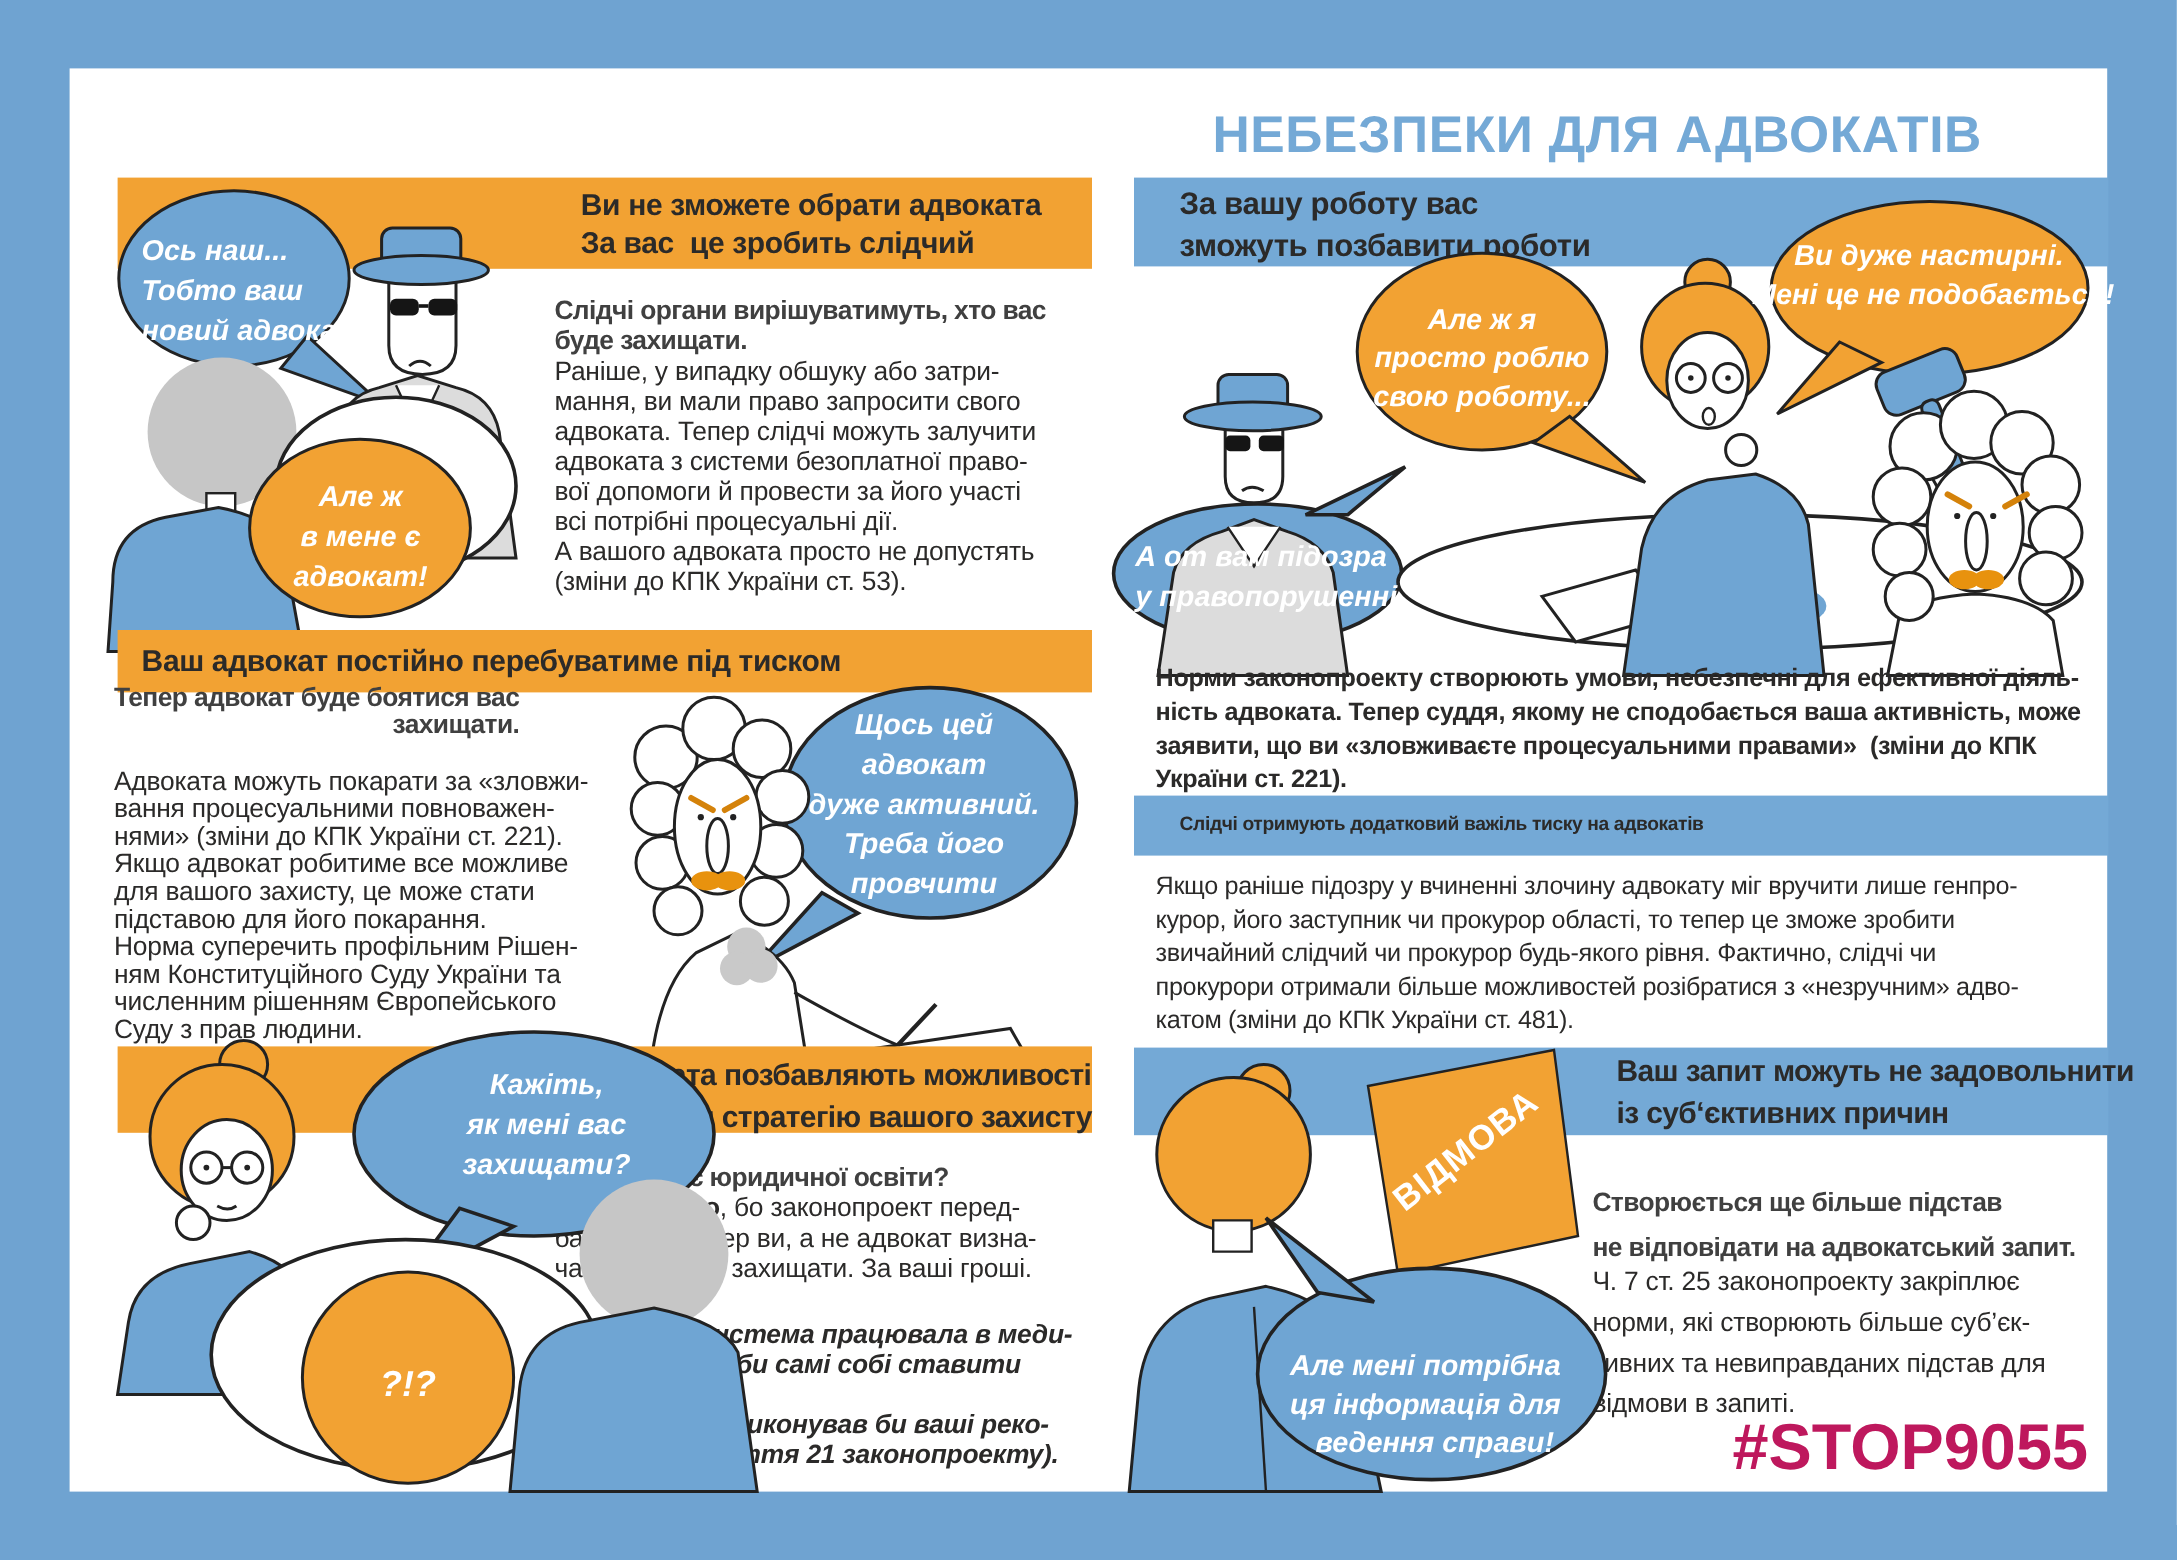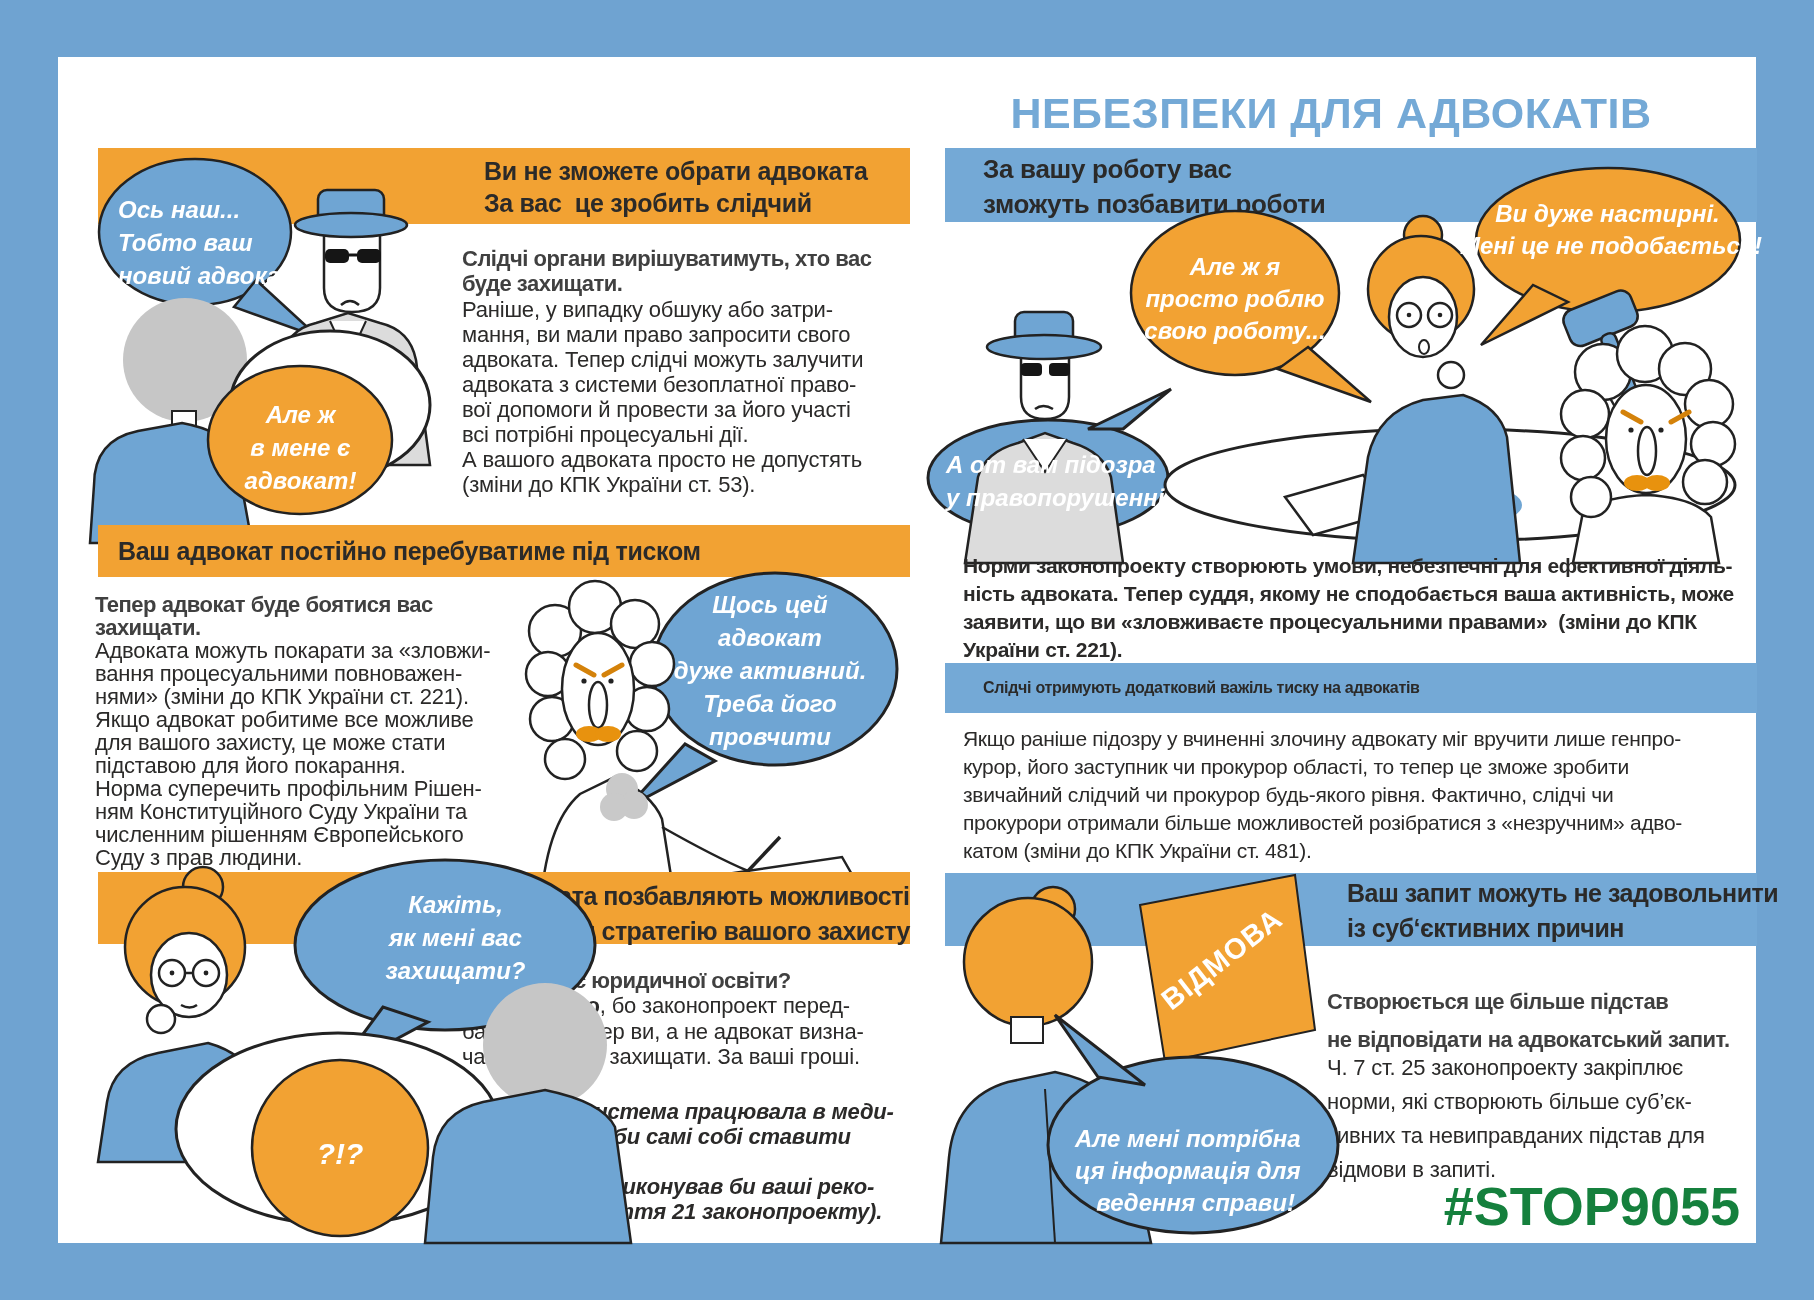--- a/index.html
+++ b/index.html
@@ -13,21 +13,21 @@
   .col-title{position:absolute;width:812px;text-align:center;font-weight:bold;font-size:43px;line-height:48px;letter-spacing:0.5px;white-space:pre;}
   .banner{position:absolute;margin-left:20px;}
   .banner.orange{background:#F2A233;}
   .banner.blue{background:#74A9D6;}
   .banner-text{position:absolute;font-weight:bold;color:#2B2A29;white-space:pre;letter-spacing:-0.3px;}
   .lead{position:absolute;font-weight:bold;font-size:22px;letter-spacing:-0.5px;color:#404040;white-space:pre;}
   .body-text{position:absolute;font-size:22px;letter-spacing:-0.2px;color:#2B2A29;white-space:pre;}
   .body-right{position:absolute;font-size:21px;letter-spacing:-0.3px;line-height:28px;color:#2B2A29;white-space:pre;}
   .italic-block{font-style:italic;font-weight:bold;}
   .bubble-text{position:absolute;color:#ffffff;font-style:italic;font-weight:bold;font-size:24px;text-align:center;white-space:pre;}
-  .hashtag{position:absolute;font-weight:bold;font-size:54px;color:#15803d;text-align:right;letter-spacing:0px;}
+  .hashtag{position:absolute;font-weight:bold;font-size:54px;color:#be185d;text-align:right;letter-spacing:0px;}
   svg{position:absolute;overflow:visible;}
 </style>
 </head>
 <body>
 
 <div class="page">
 
 
   <div class="banner orange" style="left:20px;top:91px;width:812px;height:76px;">
     <div class="banner-text" style="left:386px;top:7px;font-size:25px;line-height:32px;">Ви не зможете обрати адвоката
@@ -67,21 +67,21 @@
 Тобто ваш
 новий адвокат</div>
   <div class="bubble-text" style="left:150px;top:341px;width:185px;line-height:33px;">Але ж
 в мене є
 адвокат!</div>
 
   <div class="banner orange" style="left:20px;top:468px;width:812px;height:52px;display:flex;align-items:center;">
     <div style="position:relative;margin-left:20px;font-weight:bold;font-size:25px;letter-spacing:-0.3px;">Ваш адвокат постійно перебуватиме під тиском</div>
   </div>
 
-  <div class="lead" style="left:37px;top:536px;line-height:23px;">Тепер адвокат буде боятися вас
+  <div class="lead" style="left:37px;top:512px;line-height:23px;text-align:right;">Тепер адвокат буде боятися вас
 захищати.</div>
   <div class="body-text" style="left:37px;top:582px;line-height:23px;">Адвоката можуть покарати за «зловжи-
 вання процесуальними повноважен-
 нями» (зміни до КПК України ст. 221).
 Якщо адвокат робитиме все можливе
 для вашого захисту, це може стати
 підставою для його покарання.
 Норма суперечить профільним Рішен-
 ням Конституційного Суду України та
 численним рішенням Європейського

